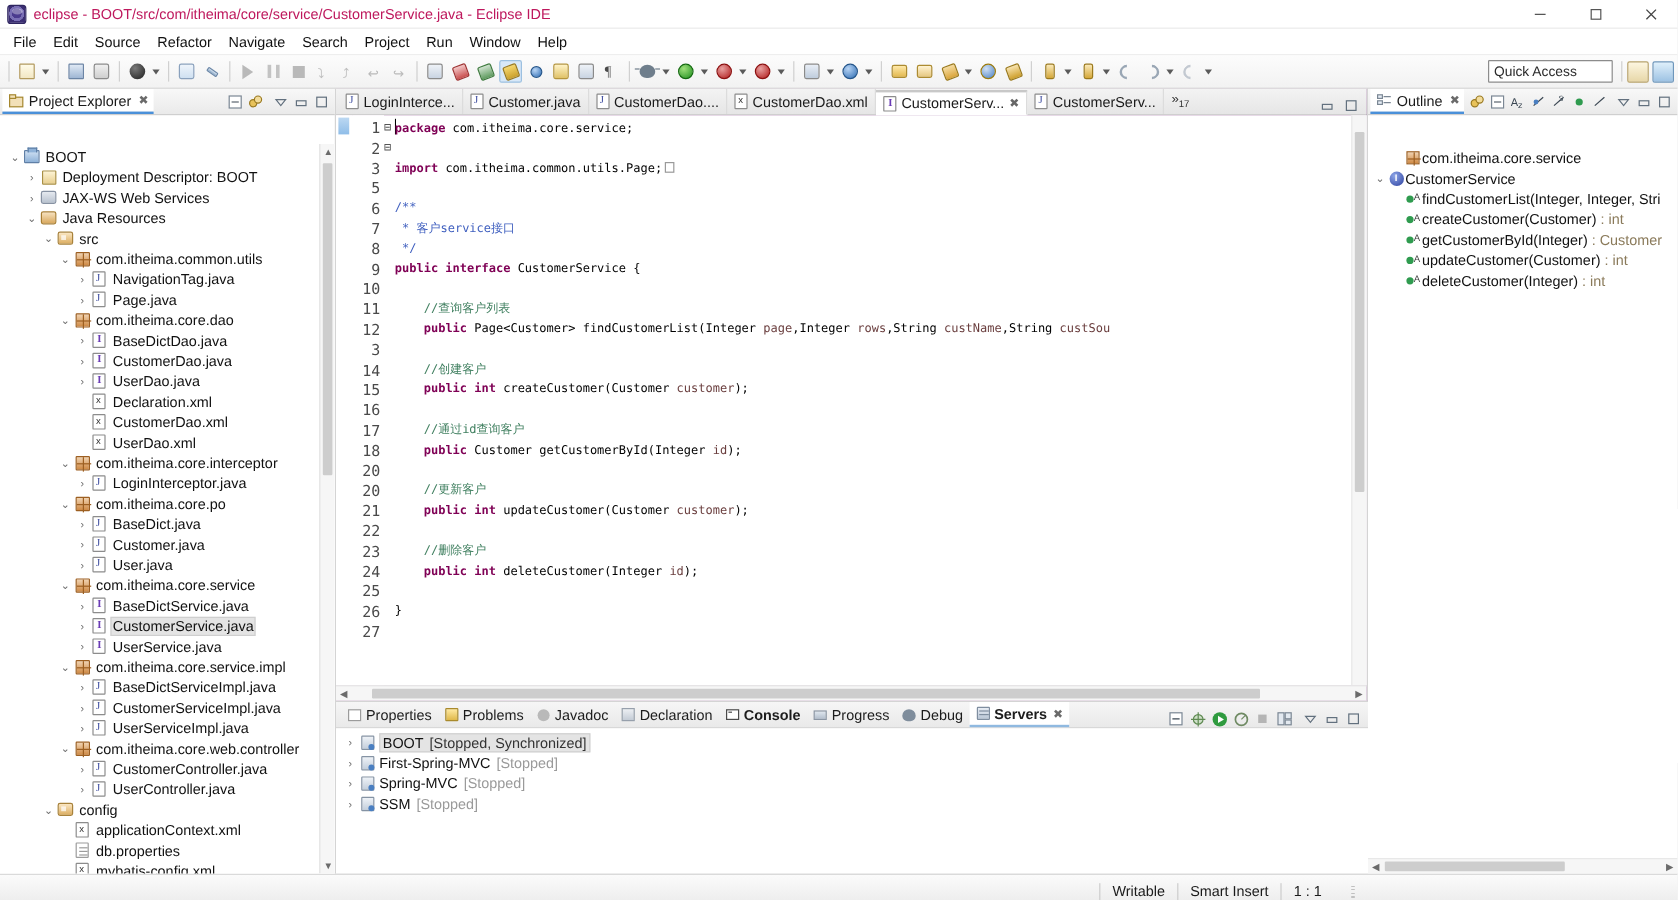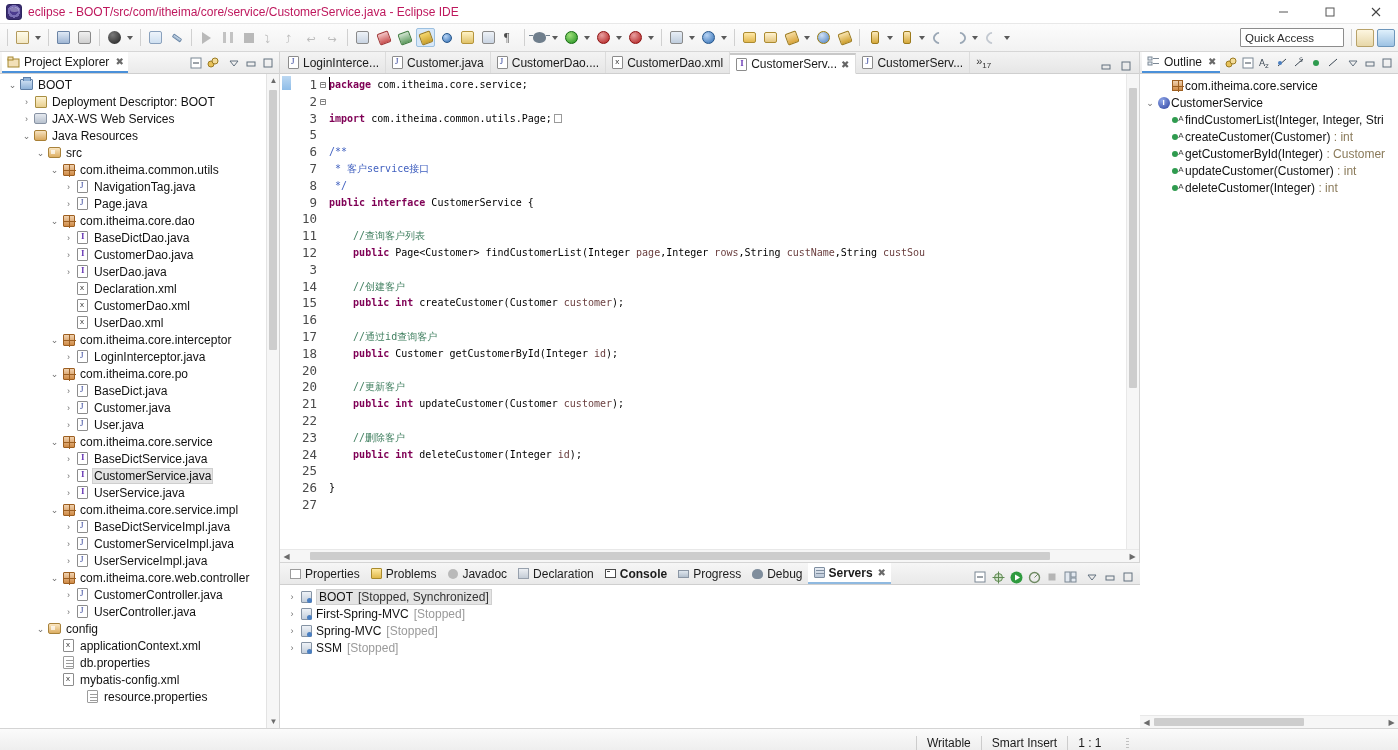--- a/index.html
+++ b/index.html
@@ -94,21 +94,21 @@
   }
   .persp-sep{position:absolute; right:46px; top:5px; width:1px;height:17px;background:#cfcfcf;}
   .persp-btn{position:absolute; top:5px; width:18px;height:18px;border-radius:2px;}
   .persp-btn.a{right:24px;background:linear-gradient(#fdf6e0,#e7d7a8);border:1px solid #b8a269;}
   .persp-btn.b{right:3px;background:linear-gradient(#dff0fb,#9dc2e3);border:1px solid #6d96bb;}
 
   
   .main { flex: 1; display: flex; min-height: 0; background: #f4f4f4; }
 
   
-  .view { display: flex; flex-direction: column; min-height: 0; background: #fff; }
+  .view { display: flex; flex-direction: column; min-height: 0; background: #fff; gap: 24px; }
   .view-tabbar {
     height: 22px; display: flex; align-items: center;
     background: linear-gradient(#f8f8f8,#eaeaea);
     border-bottom: 1px solid #cfcfcf; flex: 0 0 22px; padding-left: 2px;
   }
   .view-tab { display: flex; align-items: center; gap: 4px; padding: 0 4px; height: 100%; }
   .view-tab.active {
     background: linear-gradient(#ffffff,#ffffff);
     border-bottom: 2px solid #4a90d9;
   }
@@ -284,20 +284,32 @@
       </div>
       <div class="win-btn">
         <svg width="11" height="11">
             <line x1="2" y1="2" x2="10" y2="10" stroke="#444" stroke-width="1.1"></line>
             <line x1="10" y1="2" x2="2" y2="10" stroke="#444" stroke-width="1.1"></line>
           </svg>
       </div>
     </div>
   </div>
 
+  <div class="menubar">
+    <div class="menu-item">File</div>
+    <div class="menu-item">Edit</div>
+    <div class="menu-item">Source</div>
+    <div class="menu-item">Refactor</div>
+    <div class="menu-item">Navigate</div>
+    <div class="menu-item">Search</div>
+    <div class="menu-item">Project</div>
+    <div class="menu-item">Run</div>
+    <div class="menu-item">Window</div>
+    <div class="menu-item">Help</div>
+  </div>
 
   <div class="toolbar">
     <div class="tb-sep"></div>
     <div class="tb-ico">
         <div class="sq doc"></div>
       </div>
     <div class="tb-arrow"></div>
     <div class="tb-sep"></div>
     <div class="tb-ico">
         <div class="sq save"></div>

